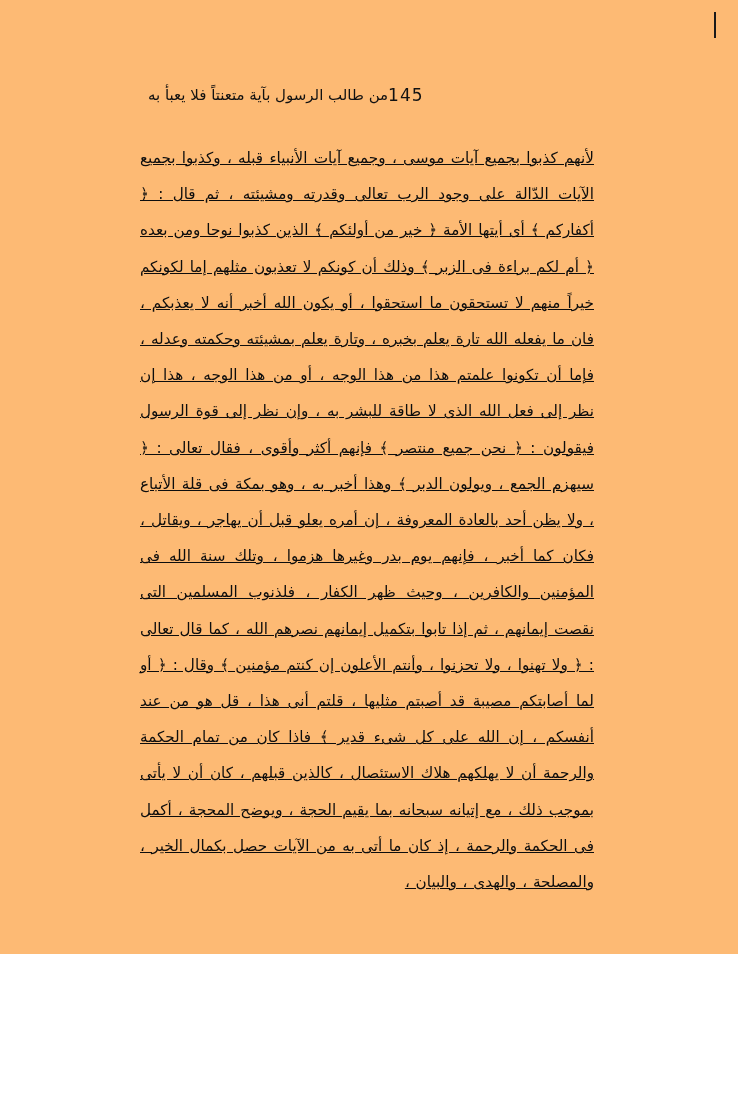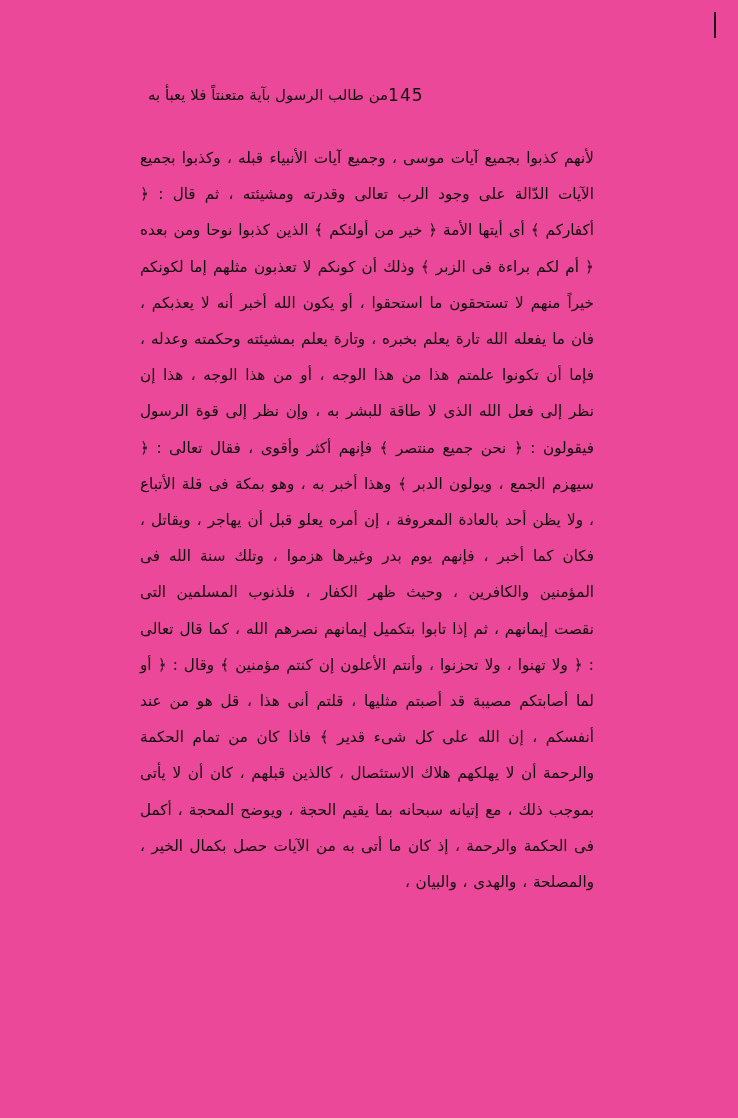--- a/index.html
+++ b/index.html
@@ -3,22 +3,22 @@
 <meta charset="utf-8">
 <style>
   html, body {
     margin: 0;
     padding: 0;
     background: #ffffff;
   }
   .page {
     position: relative;
     width: 738px;
-    height: 1118px;
-    background: #ec4899;
+    height: 954px;
+    background: #fdba74;
     overflow: hidden;
     font-family: "DejaVu Sans", sans-serif;
     color: #111111;
   }
   
   .corner-mark {
     position: absolute;
     top: 12px;
     right: 22px;
     width: 2px;
@@ -57,20 +57,21 @@
     left: 140px;
     font-size: 15.2px;
     line-height: 36.2px;
     text-align: justify;
     text-align-last: right;
     color: #0d0d0d;
     word-spacing: 1px;
   }
   .body-text p {
     margin: 0;
+    text-decoration: underline;
   }
 </style>
 </head>
 <body>
 
 <div class="page">
 
   <div class="corner-mark"></div>
 
   <div class="header">

